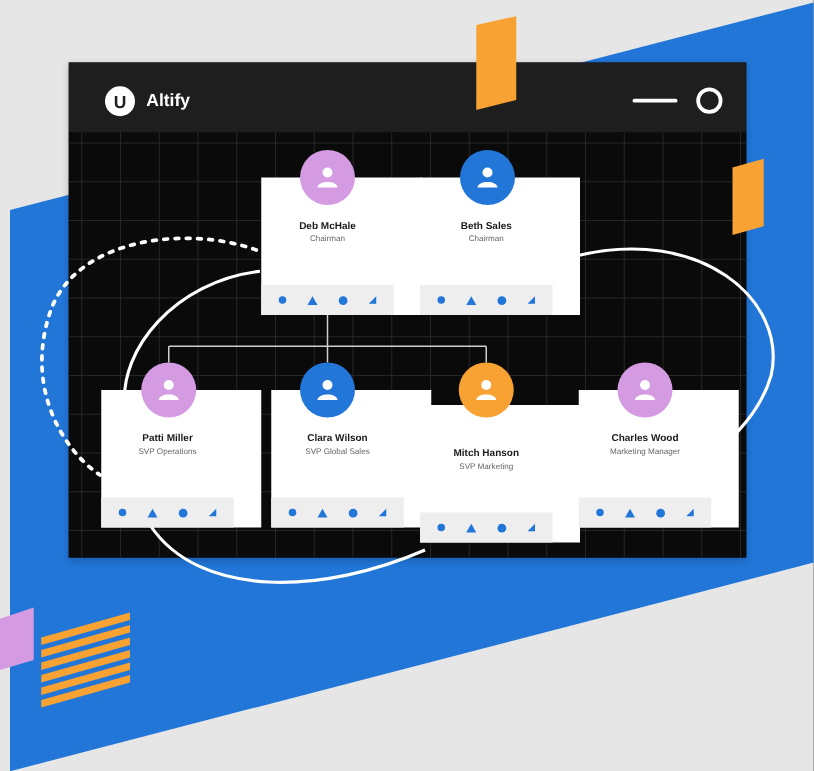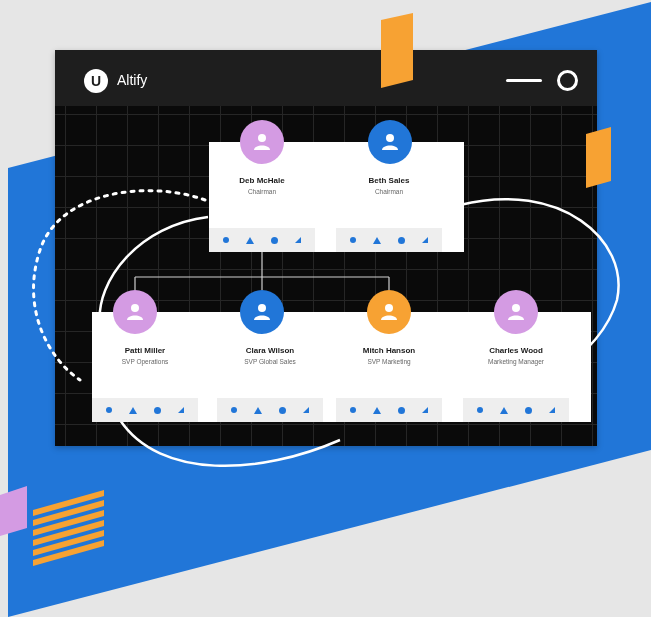--- a/index.html
+++ b/index.html
@@ -2,21 +2,21 @@
 <html><head>
 <meta charset="utf-8">
 <style>
   html, body { margin:0; padding:0; }
   body { width:651px; height:617px; background:#e6e6e6; position:relative; overflow:hidden; font-family:"Liberation Sans", sans-serif; }
   .bg-svg { position:absolute; left:0; top:0; width:651px; height:617px; }
   .window { position:absolute; left:55px; top:50px; width:542px; height:396px; background:#0a0a0a; box-shadow:0 2px 6px rgba(0,0,0,.25); }
   .titlebar { position:absolute; left:0; top:0; width:542px; height:56px; background:#1e1e1e; }
   .logo { position:absolute; left:29px; top:19px; width:24px; height:24px; border-radius:50%; background:#fff; display:flex; align-items:center; justify-content:center; }
   .logo span { font-weight:bold; font-size:14px; color:#1e1e1e; line-height:1; }
-  .brand { position:absolute; left:62px; top:22px; color:#fff; font-weight:normal; font-size:14px; }
+  .brand { position:absolute; left:62px; top:22px; color:#fff; font-weight:bold; font-size:14px; }
   .minimize { position:absolute; left:451px; top:29px; width:36px; height:3px; background:#fff; border-radius:2px; }
   .maximize { position:absolute; left:502px; top:20px; width:15px; height:15px; border:3px solid #fff; border-radius:50%; }
   .canvas { position:absolute; left:0; top:56px; width:542px; height:340px;
     background-color:#0a0a0a;
     background-image:linear-gradient(#262626 1px, transparent 1px), linear-gradient(90deg, #262626 1px, transparent 1px);
     background-size:31px 31px; background-position:10px 8px; }
   .overlay { position:absolute; left:0; top:0; width:651px; height:617px; pointer-events:none; }
   .card { position:absolute; width:128px; height:110px; background:#fff; }
   .card .footer { position:absolute; left:0; bottom:0; width:106px; height:24px; background:#eeeeee; display:flex; justify-content:space-around; align-items:center; padding:0 6px; box-sizing:border-box; }
   .card .name { position:absolute; left:0; top:34px; width:106px; text-align:center; font-weight:bold; font-size:8px; color:#1a1a1a; }
@@ -98,21 +98,21 @@
     <div class="corner"></div>
   </div>
 </div>
 <div class="avatar" style="left:368px;top:120px;background:#2176d8;">
   <svg width="18" height="18" viewBox="0 0 18 18">
       <circle cx="9" cy="5" r="4" fill="#fff"></circle>
       <path d="M1,17 C1,11 17,11 17,17 Z" fill="#fff"></path>
     </svg>
 </div>
 
-<div class="card" style="left:92px;top:312px;">
+<div class="card" style="left:81px;top:312px;">
   <div class="name">Patti Miller</div>
   <div class="role">SVP Operations</div>
   <div class="footer">
     <div class="dot"></div>
     <div class="tri"></div>
     <div class="dot big"></div>
     <div class="corner"></div>
   </div>
 </div>
 <div class="avatar" style="left:113px;top:290px;background:#d49be3;">
@@ -132,21 +132,21 @@
     <div class="corner"></div>
   </div>
 </div>
 <div class="avatar" style="left:240px;top:290px;background:#2176d8;">
   <svg width="18" height="18" viewBox="0 0 18 18">
       <circle cx="9" cy="5" r="4" fill="#fff"></circle>
       <path d="M1,17 C1,11 17,11 17,17 Z" fill="#fff"></path>
     </svg>
 </div>
 
-<div class="card" style="left:336px;top:312px;">
+<div class="card" style="left:336px;top:324px;">
   <div class="name">Mitch Hanson</div>
   <div class="role">SVP Marketing</div>
   <div class="footer">
     <div class="dot"></div>
     <div class="tri"></div>
     <div class="dot big"></div>
     <div class="corner"></div>
   </div>
 </div>
 <div class="avatar" style="left:367px;top:290px;background:#f7a233;">

